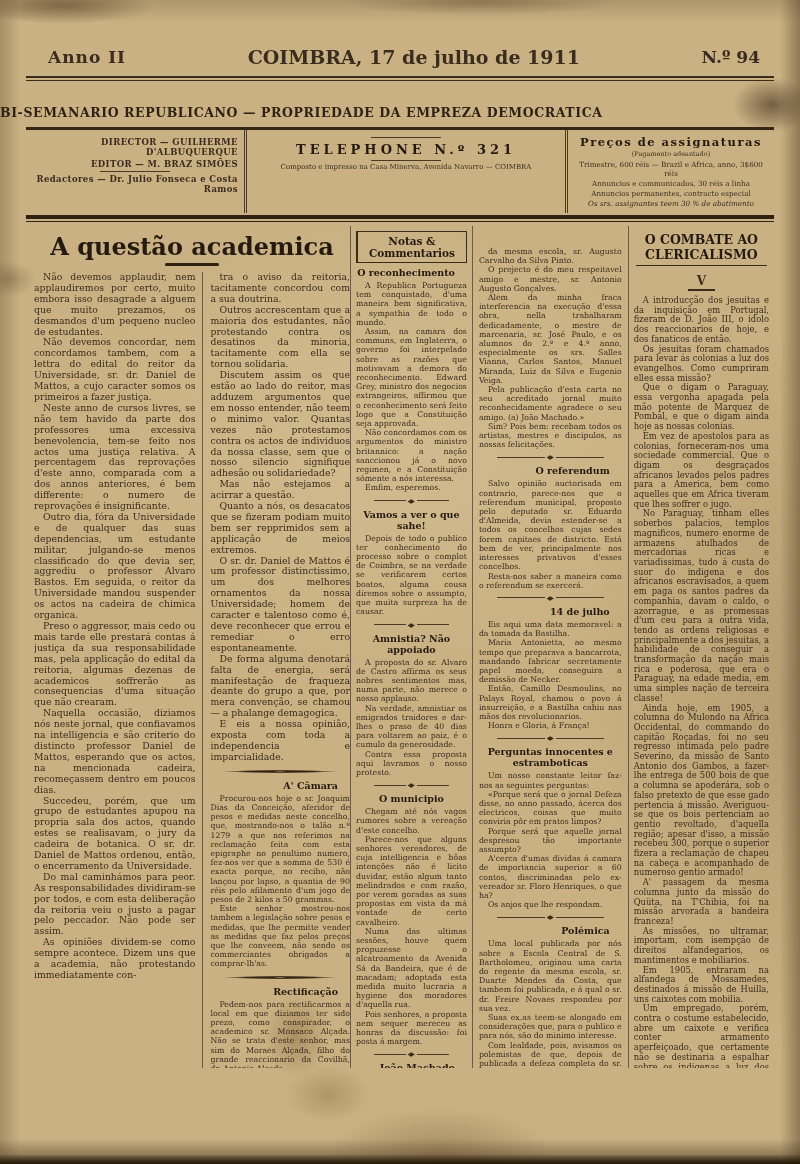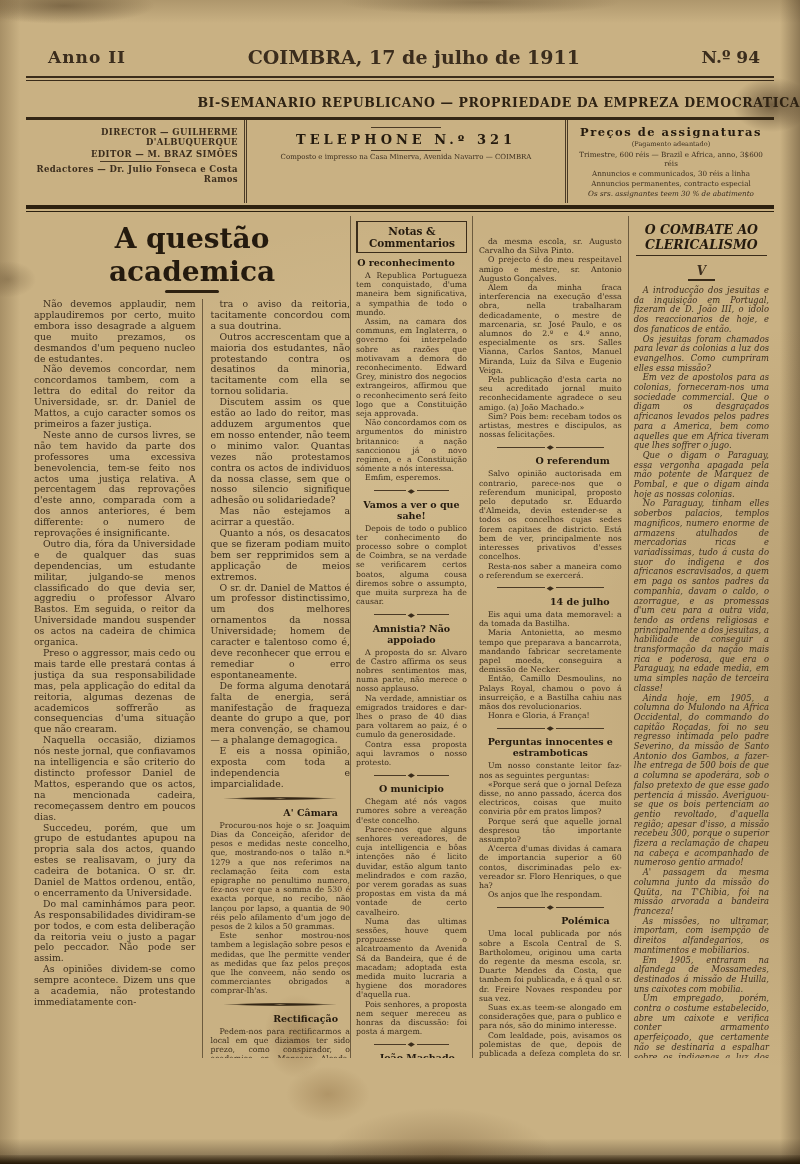--- a/index.html
+++ b/index.html
@@ -29,21 +29,21 @@
   .dateline .num{font-size:17px;font-weight:bold;}
   .rule-double{margin:0 26px;height:2px;border-top:2px solid #3a2c1a;border-bottom:1px solid #3a2c1a;}
 
   
   .masthead{position:relative;height:108px;margin:2px 10px 0;text-align:center;}
   .masthead::before{content:"";position:absolute;inset:8px 30px;opacity:.10;
     background:repeating-linear-gradient(2deg, transparent 0 7px, #4a3418 7px 9px);}
   .masthead .big{position:relative;font-size:95px;line-height:104px;font-weight:bold;
     letter-spacing:13px;color:#271c0f;transform:scaleY(1.04);
     text-shadow:1px 1px 0 rgba(30,18,6,.5), -1px 0 0 rgba(30,18,6,.25);white-space:nowrap;}
-  .subtitle{text-align:right;font-size:12.5px;font-weight:bold;letter-spacing:.6px;margin:14px 0 7px;color:#2e2213;}
+  .subtitle{text-align:left;font-size:12.5px;font-weight:bold;letter-spacing:.6px;margin:24px 0 7px;color:#2e2213;}
   .rule-thick{margin:0 26px;border-top:3px solid #33261500;border-top:3px solid #332615;}
 
   
   .inforow{display:flex;margin:0 26px;align-items:stretch;}
   .infocell{padding:5px 6px 4px;}
   .infocell + .infocell{border-left:3px double #4a3a26;}
   .cell-staff{width:206px;text-align:right;}
   .cell-staff .ln{font-size:8.5px;font-weight:bold;letter-spacing:.4px;margin:2px 0;}
   .cell-admin{width:306px;text-align:center;}
   .cell-admin .ln1{font-size:11.5px;font-weight:bold;margin-top:2px;}
@@ -59,24 +59,24 @@
 
   
   .bodyrow{display:flex;margin:4px 26px 0 34px;height:842px;overflow:hidden;}
   .colrule{border-left:1px solid rgba(58,44,24,.65);}
   .sec-a{width:316px;}
   .sec-a .cols{display:flex;margin-top:6px;}
   .c1{width:162px;padding-right:7px;}
   .c2{width:140px;padding-left:7px;border-left:1px solid rgba(58,44,24,.65);}
   .c3{width:118px;padding:0 5px;}
   .c4{width:152px;padding:0 6px;}
-  .c5{width:144px;padding:0 5px;font-style:italic;}
+  .c5{width:144px;padding:0 5px;}
   .c3,.c4,.c5{overflow:hidden;}
 
-  .main-title{font-size:28px;font-weight:bold;text-align:center;margin:6px 0 2px;color:#241a0e;}
+  .main-title{font-size:24px;font-weight:bold;text-align:center;margin:6px 0 2px;color:#241a0e;}
   .title-orn{width:54px;height:3px;margin:2px auto 4px;background:#2d2110;border-radius:2px;}
 
   .paras p{margin:0;text-indent:9px;text-align:justify;}
   .sz-m p{font-size:9.3px;line-height:10.9px;}
   .sz-s p{font-size:7.8px;line-height:9.2px;}
   .sz-c5 p{font-size:8.4px;line-height:9.7px;}
 
   .swell{height:3px;margin:7px 14px;background:radial-gradient(ellipse at center,#33261566 0%,#332615 8%,#332615 42%,transparent 72%);}
   .divider{display:flex;align-items:center;margin:5px 18px;}
   .divider::before,.divider::after{content:"";flex:1;border-top:1px solid #4a3a26;}
@@ -265,22 +265,22 @@
     </div>
 
     <div class="c5 colrule">
       <div class="c5-title">O COMBATE AO CLERICALISMO</div>
       <div class="c5-part">
         <span>V</span>
       </div>
       <div class="paras sz-c5">
           <p>A introducção dos jesuitas e da inquisição em Portugal, fizeram de D. João III, o idolo dos reaccionarios de hoje, e dos fanaticos de então.</p>
           <p>Os jesuitas foram chamados para levar ás colonias a luz dos evangelhos. Como cumpriram elles essa missão?</p>
+          <p>Que o digam o Paraguay, essa vergonha apagada pela mão potente de Marquez de Pombal, e que o digam ainda hoje as nossas colonias.</p>
           <p>Em vez de apostolos para as colonias, forneceram-nos uma sociedade commercial. Que o digam os desgraçados africanos levados pelos padres para a America, bem como aquelles que em Africa tiveram que lhes soffrer o jugo.</p>
-          <p>Que o digam o Paraguay, essa vergonha apagada pela mão potente de Marquez de Pombal, e que o digam ainda hoje as nossas colonias.</p>
           <p>No Paraguay, tinham elles soberbos palacios, templos magnificos, numero enorme de armazens atulhados de mercadorias ricas e variadissimas, tudo á custa do suor do indigena e dos africanos escravisados, a quem em paga os santos padres da companhia, davam o caldo, o azorrague, e as promessas d'um ceu para a outra vida, tendo as ordens religiosas e principalmente a dos jesuitas, a habilidade de conseguir a transformação da nação mais rica e poderosa, que era o Paraguay, na edade media, em uma simples nação de terceira classe!</p>
           <p>Ainda hoje, em 1905, a columna do Mulondo na Africa Occidental, do commando do capitão Roçadas, foi no seu regresso intimada pelo padre Severino, da missão de Santo Antonio dos Gambos, a fazer-lhe entrega de 500 bois de que a columna se apoderára, sob o falso pretexto de que esse gado pertencia á missão. Averiguou-se que os bois pertenciam ao gentio revoltado, d'aquella região; apesar d'isso, a missão recebeu 300, porque o superior fizera a reclamação de chapeu na cabeça e acompanhado de numeroso gentio armado!</p>
           <p>A' passagem da mesma columna junto da missão do Quüta, na T'Chibia, foi na missão arvorada a bandeira franceza!</p>
           <p>As missões, no ultramar, importam, com isempção de direitos alfandegarios, os mantimentos e mobiliarios.</p>
           <p>Em 1905, entraram na alfandega de Mossamedes, destinados á missão de Huilla, uns caixotes com mobilia.</p>
           <p>Um empregado, porém, contra o costume estabelecido, abre um caixote e verifica conter armamento aperfeiçoado, que certamente não se destinaria a espalhar sobre os indigenas a luz dos evangelhos!</p>
         </div>
     </div>
 
   </div>

